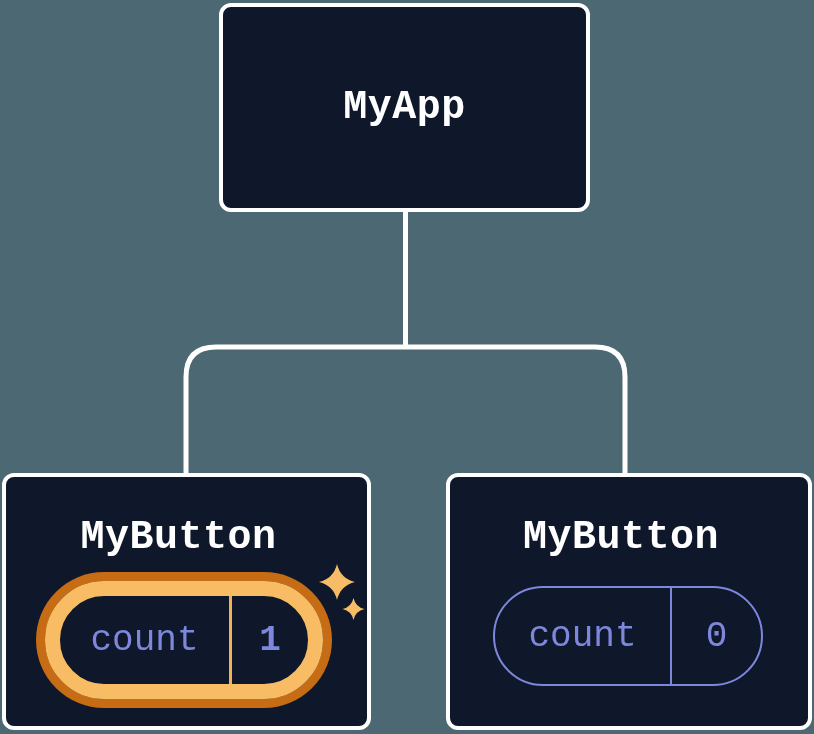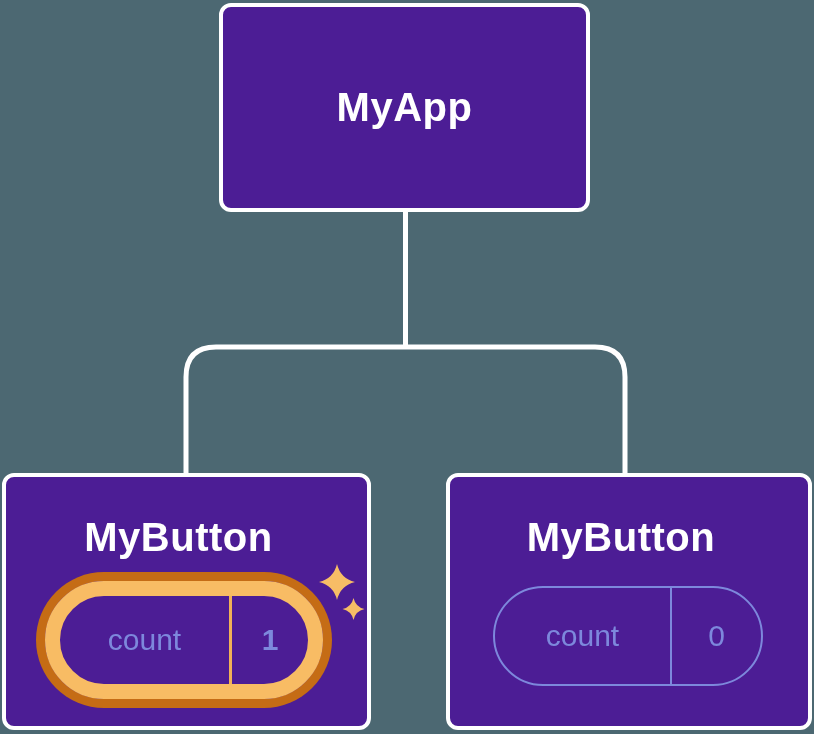--- a/index.html
+++ b/index.html
@@ -16,23 +16,24 @@
   }
   svg.overlay {
     position: absolute;
     left: 0;
     top: 0;
     pointer-events: none;
   }
   .node {
     position: absolute;
     box-sizing: border-box;
-    background: #4c1d95;
+    background: #0f172a;
     border: 4px solid #FFFFFF;
     border-radius: 12px;
+    font-family: Liberation Mono, monospace;
   }
   #root-node {
     left: 219px;
     top: 3px;
     width: 371px;
     height: 209px;
     display: flex;
     align-items: center;
     justify-content: center;
   }
@@ -82,21 +83,21 @@
     top: 109px;
     width: 266px;
     height: 96px;
     border: 2px solid #7D88DC;
   }
   .pill-section {
     display: flex;
     align-items: center;
     justify-content: center;
     color: #7D88DC;
-    font-size: 30px;
+    font-size: 36px;
   }
   .pill-highlighted .pill-key { width: 169px; }
   .pill-highlighted .pill-value { flex: 1; font-weight: 700; }
   .pill-plain .pill-key { width: 175px; }
   .pill-plain .pill-value { flex: 1; font-weight: 400; }
   .pill-divider {
     width: 3px;
     align-self: stretch;
   }
   .pill-highlighted .pill-divider { background: #F2B157; }

